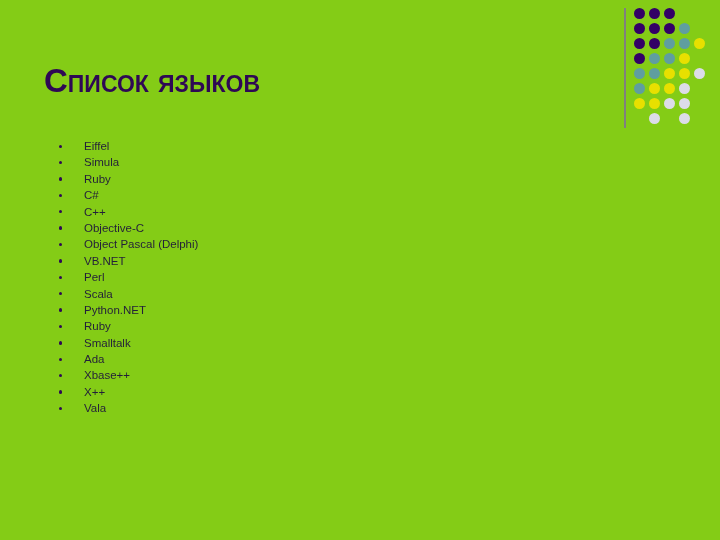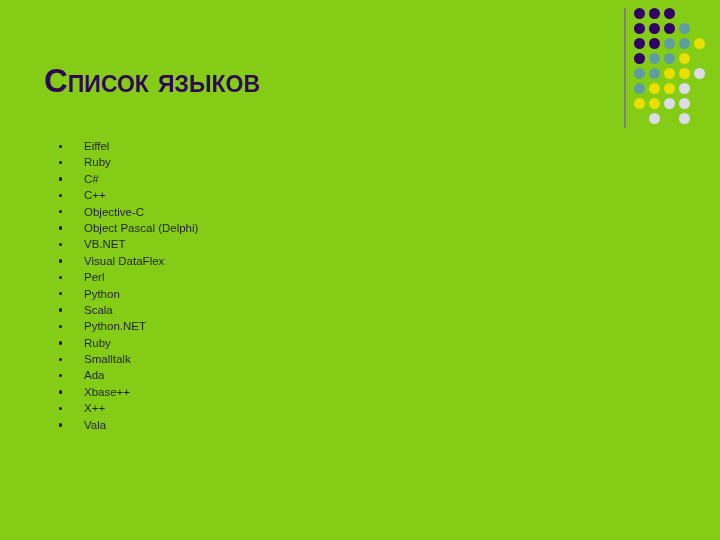--- a/index.html
+++ b/index.html
@@ -143,29 +143,28 @@
         <div class="deco-dot" style="left: 45px; top: 90px; background: rgb(220, 220, 232);"></div>
         <div class="deco-dot" style="left: 15px; top: 105px; background: rgb(220, 220, 232);"></div>
         <div class="deco-dot" style="left: 45px; top: 105px; background: rgb(220, 220, 232);"></div>
       </div>
   </div>
 
   <div id="title">Список языков</div>
 
   <ul id="lang-list">
       <li><span class="bullet"></span><span class="label">Eiffel</span></li>
+      <li><span class="bullet"></span><span class="label">Simula</span></li>
       <li><span class="bullet"></span><span class="label">Ruby</span></li>
       <li><span class="bullet"></span><span class="label">C#</span></li>
       <li><span class="bullet"></span><span class="label">C++</span></li>
       <li><span class="bullet"></span><span class="label">Objective-C</span></li>
       <li><span class="bullet"></span><span class="label">Object Pascal (Delphi)</span></li>
       <li><span class="bullet"></span><span class="label">VB.NET</span></li>
-      <li><span class="bullet"></span><span class="label">Visual DataFlex</span></li>
       <li><span class="bullet"></span><span class="label">Perl</span></li>
-      <li><span class="bullet"></span><span class="label">Python</span></li>
       <li><span class="bullet"></span><span class="label">Scala</span></li>
       <li><span class="bullet"></span><span class="label">Python.NET</span></li>
       <li><span class="bullet"></span><span class="label">Ruby</span></li>
       <li><span class="bullet"></span><span class="label">Smalltalk</span></li>
       <li><span class="bullet"></span><span class="label">Ada</span></li>
       <li><span class="bullet"></span><span class="label">Xbase++</span></li>
       <li><span class="bullet"></span><span class="label">X++</span></li>
       <li><span class="bullet"></span><span class="label">Vala</span></li>
     </ul>
 

